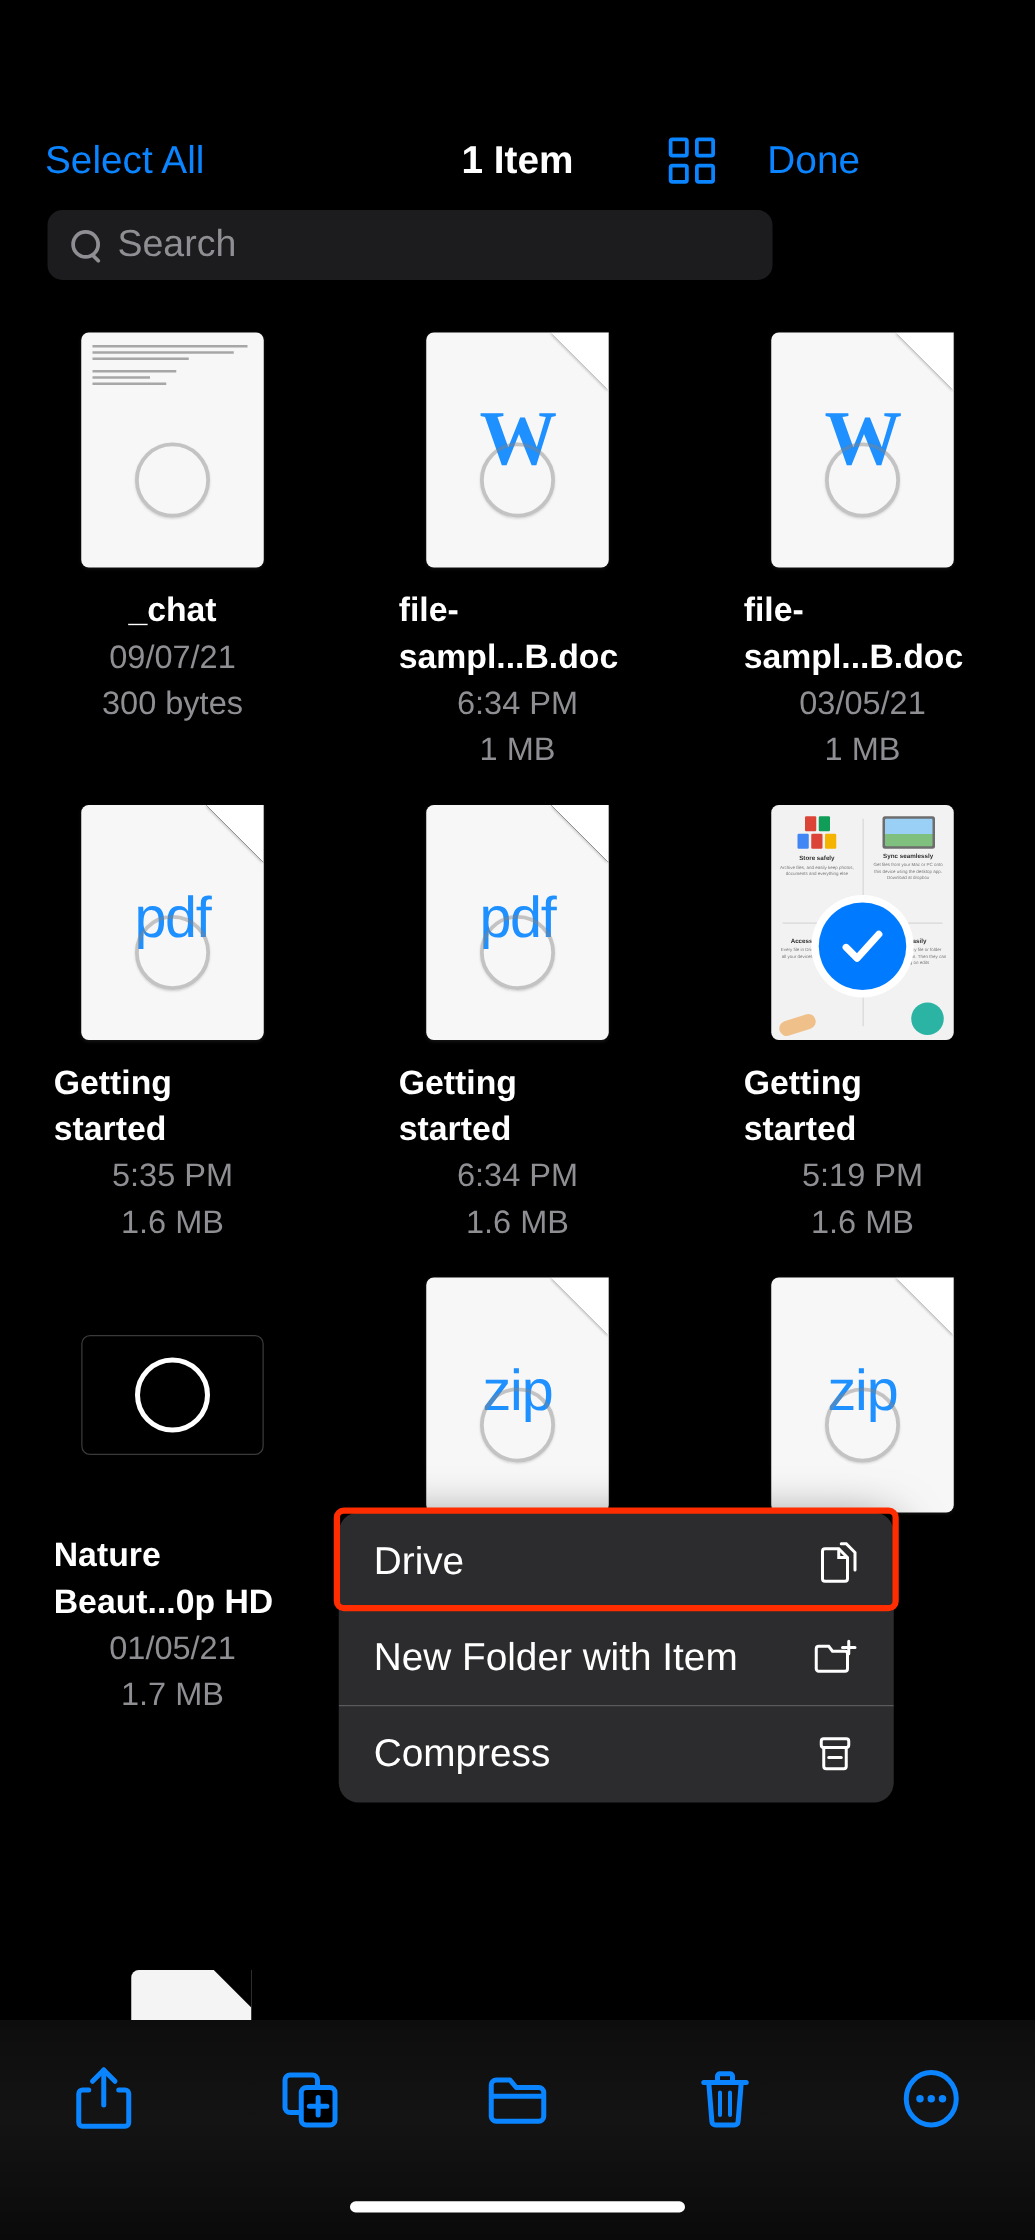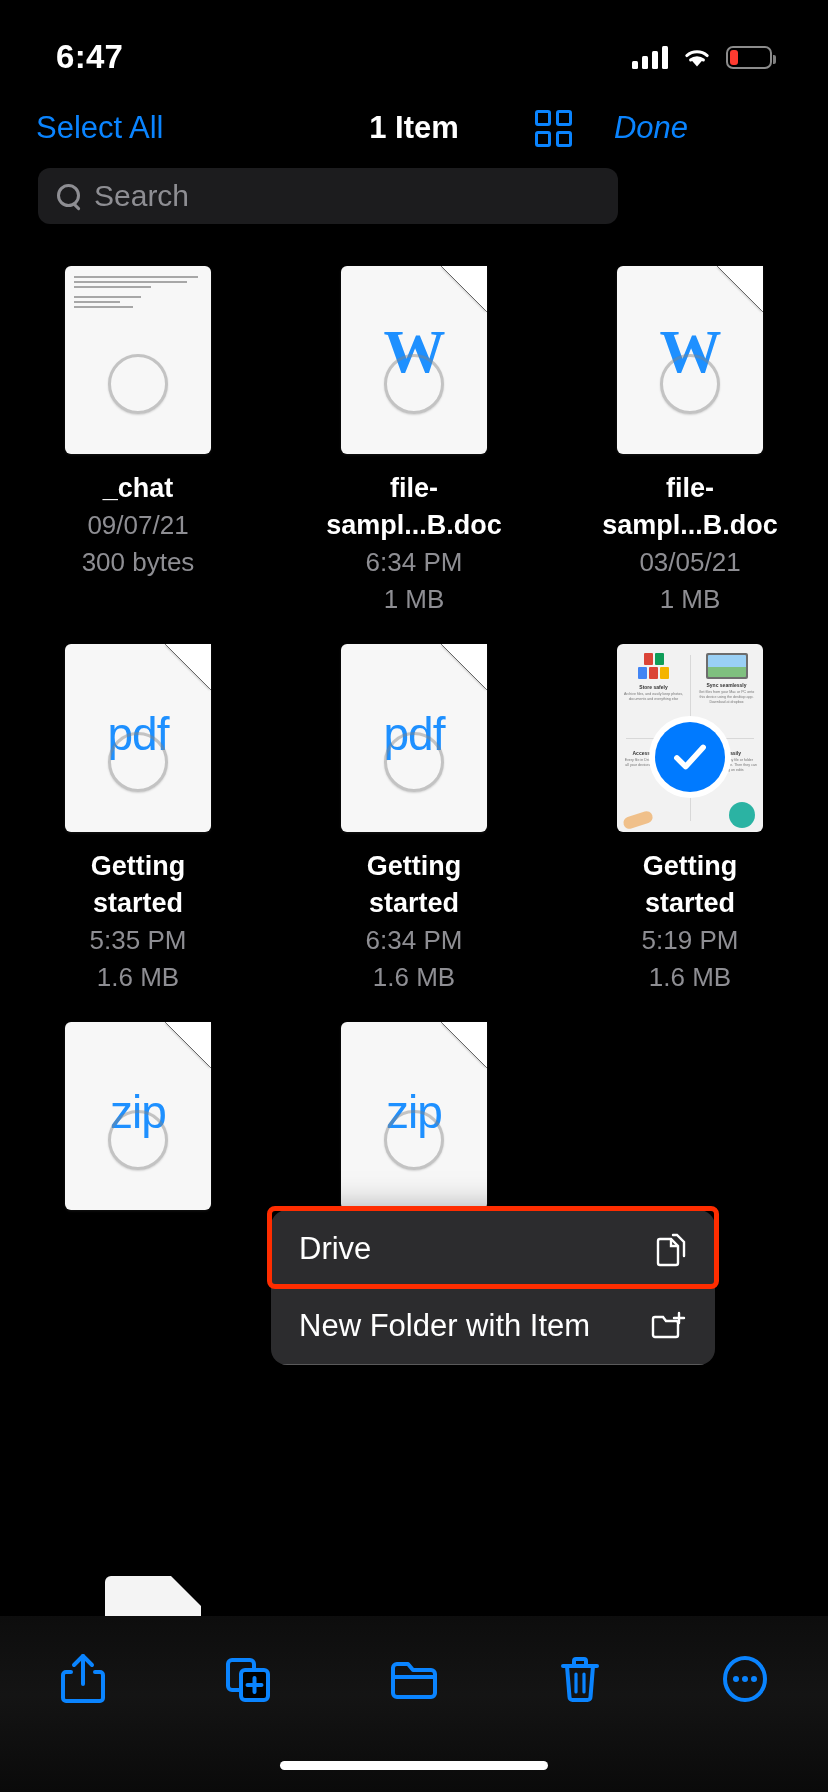--- a/index.html
+++ b/index.html
@@ -43,21 +43,21 @@
     position:absolute; top:92px; left:0; width:724px; height:72px;
     display:flex; align-items:center; padding:0 36px;
   }
   .nav-btn {
     color:#0a84ff; font-size:31px; font-weight:400; white-space:nowrap;
   }
   .nav-title {
     position:absolute; left:0; width:828px; text-align:center;
     color:#fff; font-size:31px; font-weight:bold; pointer-events:none;
   }
-  .nav-right { margin-left:auto; display:flex; align-items:flex-start; gap:42px; z-index:2;font-style:italic;}
+  .nav-right { margin-left:auto; display:flex; align-items:flex-start; gap:42px; z-index:2;}
   .grid-icon { display:grid; grid-template-columns:1fr 1fr; gap:5px; width:37px; height:37px; }
   .grid-icon span {
     border:3px solid #0a84ff; border-radius:3px; display:block;
   }
 
   
   .searchwrap { position:absolute; top:168px; left:0; width:656px; padding:0 38px; }
   .searchbar {
     height:56px; background:#1c1c1e; border-radius:12px;
     display:flex; align-items:center; padding:0 18px; gap:12px;
@@ -83,21 +83,21 @@
   }
   .cell {
     display:flex; flex-direction:column; align-items:center;
     padding: 14px 12px 0 12px; height:378px;
   }
   .thumb-box {
     width:146px; height:188px; position:relative; display:flex;
     align-items:center; justify-content:center; margin-bottom:16px;
   }
   .file-name {
-    color:#fff; font-size:27px; font-weight:bold; text-align:center;
+    color:#fff; font-size:27px; font-weight:bold; 
     line-height:37px; max-width:190px; word-break:break-word;
   }
   .meta {
     color:#8e8e93; font-size:26px; text-align:center; line-height:37px;
   }
 
   
   .docpage {
     width:146px; height:188px; background:#f7f7f7; border-radius:6px;
     position:relative; overflow:hidden;
@@ -212,41 +212,20 @@
     content:""; position:absolute; top:0; right:0;
     border-width:0 30px 30px 0; border-style:solid;
     border-color:transparent #000 transparent transparent;
   }
 </style>
 </head>
 <body>
 
 <div id="screen">
 
-  <div class="statusbar">
-    <div class="status-time">6:47</div>
-    <div class="status-right">
-      <div class="bars">
-        <i></i>
-          <i></i>
-          <i></i>
-          <i></i>
-      </div>
-      <div class="wifi">
-        <svg viewBox="0 0 30 23" width="30" height="23">
-          <path d="M15 20.5 L9.5 14.3 C12.6 11.6 17.4 11.6 20.5 14.3 Z" fill="#fff"></path>
-          <path d="M4.8 9.6 A15.5 15.5 0 0 1 25.2 9.6" stroke="#fff" stroke-width="3" fill="none" stroke-linecap="round"></path>
-          <path d="M8.6 14.0 A10 10 0 0 1 21.4 14.0" stroke="#fff" stroke-width="3" fill="none" stroke-linecap="round"></path>
-        </svg>
-      </div>
-      <div class="battery">
-        <div class="fill" style="width:22%"></div>
-      </div>
-    </div>
-  </div>
 
   <div class="navbar">
     <div class="nav-btn">Select All</div>
     <div class="nav-title">1 Item</div>
     <div class="nav-right">
       <div class="grid-icon">
         <span></span>
           <span></span>
           <span></span>
           <span></span>
@@ -372,20 +351,29 @@
           <svg viewBox="0 0 24 24">
               <path d="M4.5 12.5 L9.5 17.5 L19.5 6.5" stroke="#fff" stroke-width="3.2" fill="none" stroke-linecap="round" stroke-linejoin="round"></path>
             </svg>
         </div>
       </div>
       <div class="file-name">Getting started</div>
       <div class="meta">5:19 PM</div>
       <div class="meta">1.6 MB</div>
     </div>
 
+    <div class="cell">
+      <div class="thumb-box">
+        <div class="blackthumb"></div>
+        <div class="selcircle onblack" style="top:50%"></div>
+      </div>
+      <div class="file-name">Nature Beaut...0p HD</div>
+      <div class="meta">01/05/21</div>
+      <div class="meta">1.7 MB</div>
+    </div>
 
     <div class="cell">
       <div class="thumb-box">
         <div class="docpage folded">
           <div class="doclabel">zip</div>
         </div>
         <div class="selcircle"></div>
       </div>
       <div class="file-name"></div>
     </div>
@@ -418,20 +406,30 @@
     <div class="ctxitem">
       <span>New Folder with Item</span>
       <span class="ctxicon">
         <svg viewBox="0 0 38 38" width="38" height="38">
           <path d="M4 12 a2 2 0 0 1 2 -2 h8 l3 4 h10 a2 2 0 0 1 2 2 v12 a2 2 0 0 1 -2 2 h-21 a2 2 0 0 1 -2 -2 z" fill="none" stroke="#fff" stroke-width="2.4"></path>
           <path d="M30 6 v10 M25 11 h10" stroke="#fff" stroke-width="2.4" stroke-linecap="round"></path>
         </svg>
       </span>
     </div>
     <div class="ctxsep"></div>
+    <div class="ctxitem" style="border-top:none">
+      <span>Compress</span>
+      <span class="ctxicon">
+        <svg viewBox="0 0 38 38" width="38" height="38">
+          <rect x="8" y="7" width="22" height="7" rx="2" fill="none" stroke="#fff" stroke-width="2.4"></rect>
+          <path d="M10 14 v15 a2 2 0 0 0 2 2 h14 a2 2 0 0 0 2 -2 v-15" fill="none" stroke="#fff" stroke-width="2.4"></path>
+          <path d="M14 22 h10" stroke="#fff" stroke-width="2.4" stroke-linecap="round"></path>
+        </svg>
+      </span>
+    </div>
   </div>
   <div class="ctx-highlight"></div>
 
   <div class="toolbar">
     <div class="tbbtn">
       <svg viewBox="0 0 54 58">
         <path d="M27 6 L27 34" stroke="#0a84ff" stroke-width="4" stroke-linecap="round"></path>
         <path d="M18 15 L27 6 L36 15" stroke="#0a84ff" stroke-width="4" fill="none" stroke-linecap="round" stroke-linejoin="round"></path>
         <path d="M15 22 h-5 a3 3 0 0 0 -3 3 v23 a3 3 0 0 0 3 3 h34 a3 3 0 0 0 3 -3 v-23 a3 3 0 0 0 -3 -3 h-5" stroke="#0a84ff" stroke-width="4" fill="none" stroke-linecap="round"></path>
       </svg>

